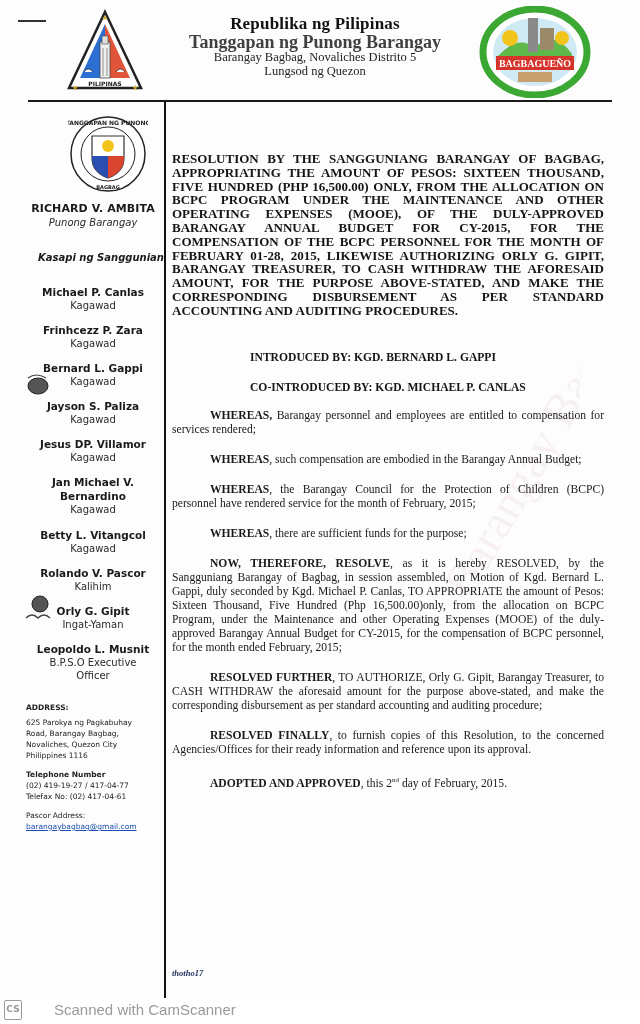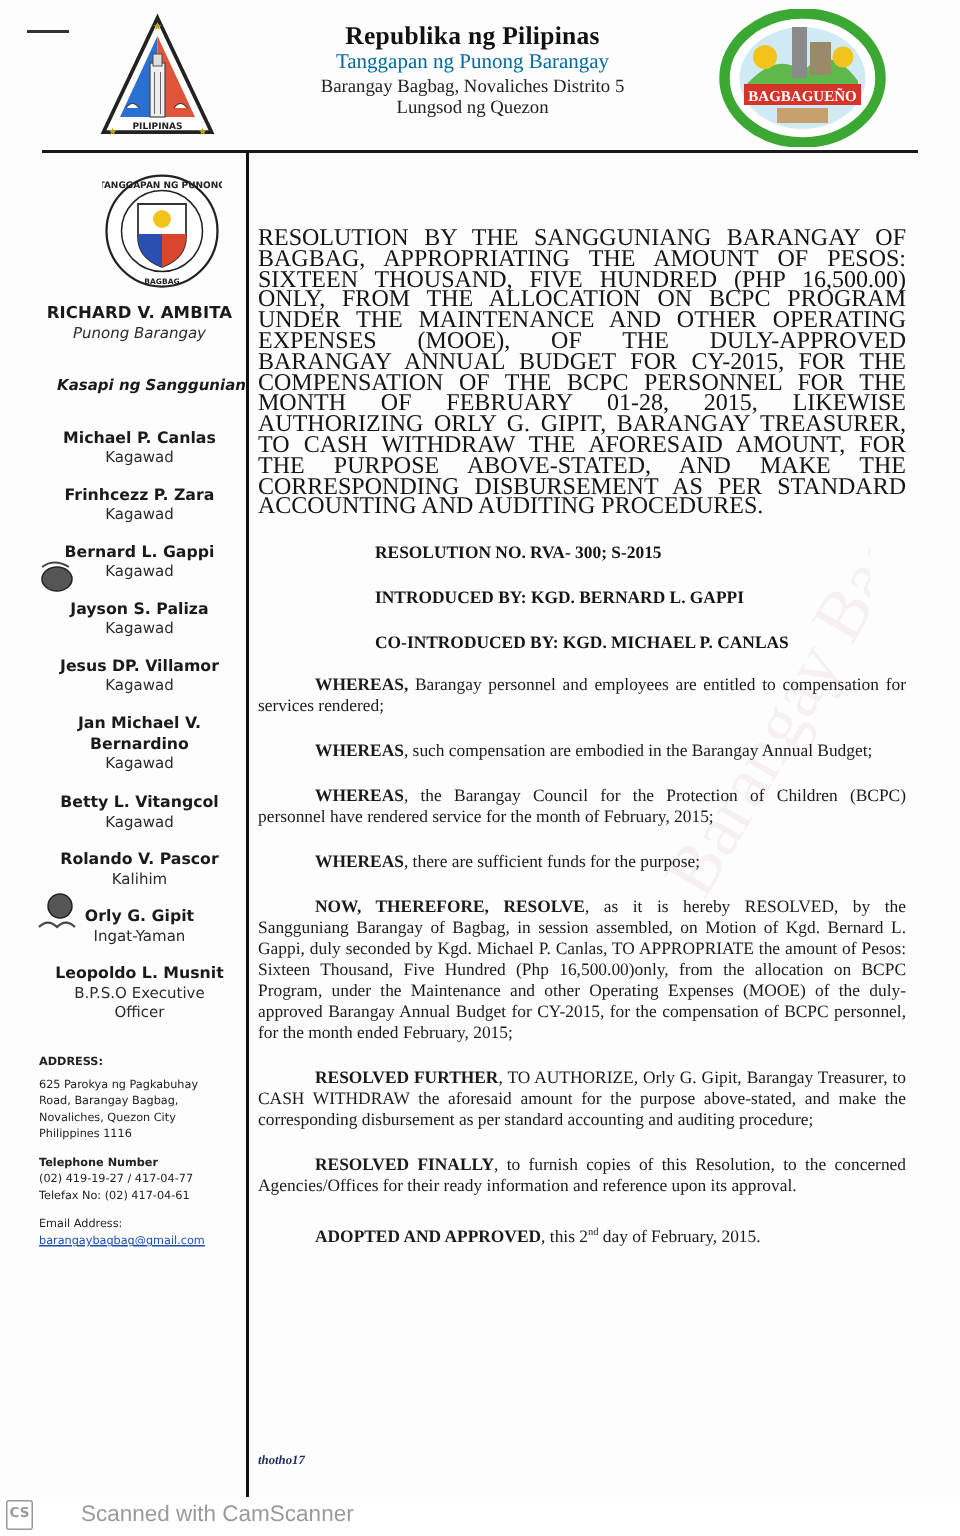--- a/index.html
+++ b/index.html
@@ -8,21 +8,21 @@
 
   .page { position: absolute; left: 0; top: 0; width: 640px; height: 1000px; background: #fdfdfd; }
 
   
   .header { position: absolute; left: 0; top: 0; width: 640px; height: 100px; }
   .logo-qc { position: absolute; left: 66px; top: 8px; width: 78px; height: 86px; }
   .logo-bagbag { position: absolute; left: 478px; top: 6px; width: 114px; height: 92px; }
   .header-dash { position: absolute; left: 18px; top: 20px; width: 28px; height: 2px; background: #333; }
   .head-text { position: absolute; left: 160px; top: 14px; width: 310px; text-align: center; }
   .head-republic { font-family: "Liberation Serif", serif; font-weight: bold; font-size: 17px; letter-spacing: 0.2px; color: #111; line-height: 20px; }
-  .head-office { font-family: "Liberation Serif", serif; font-weight: normal; font-size: 14px; color: #0369a1; line-height: 16px; }
+  .head-office { font-family: "Liberation Serif", serif; font-weight: bold; font-size: 18px; color: #404040; line-height: 16px; }
   .head-addr { font-family: "Liberation Serif", serif; font-size: 12.5px; color: #222; line-height: 14px; }
   .header-rule { position: absolute; left: 28px; top: 100px; width: 584px; height: 2px; background: #1a1a1a; }
 
   .vrule { position: absolute; left: 164px; top: 102px; width: 2px; height: 896px; background: #111; }
 
   
   .sidebar { position: absolute; left: 0; top: 110px; width: 164px; }
   .seal { position: absolute; left: 68px; top: 4px; width: 80px; height: 80px; }
   .sb-block { position: absolute; left: 22px; width: 142px; text-align: center; font-family: "DejaVu Sans", sans-serif; }
   .sb-name { font-weight: bold; font-size: 10.5px; color: #1a1a1a; line-height: 14px; }
@@ -30,21 +30,21 @@
   .sb-italic { font-style: italic; }
   .sb-captain { font-weight: bold; font-size: 11px; letter-spacing: 0.1px; }
   .kasapi { font-weight: bold; font-style: italic; font-size: 10px; }
   .sb-left { position: absolute; left: 26px; width: 134px; font-family: "DejaVu Sans", sans-serif; font-size: 7.5px; line-height: 11px; color: #222; }
   .sb-left .lbl { font-weight: bold; }
   .email { color: #1b4fb5; text-decoration: underline; }
   .stamp { position: absolute; }
 
   
   .main { position: absolute; left: 172px; top: 152px; width: 432px; }
-  .title-block { font-weight: normal; font-size: 16px; line-height: 13.8px; text-align: justify; text-align-last: left; color: #151515; text-transform: none; }
+  .title-block { font-weight: bold; font-size: 13px; line-height: 13.8px; text-align: justify; text-align-last: left; color: #151515; text-transform: none; }
   .center-line { font-weight: bold; font-size: 11.6px; line-height: 14px; padding-left: 78px; color: #151515; }
   .para { font-size: 11.6px; line-height: 14px; text-align: justify; color: #1a1a1a; }
   .para .kw { font-weight: bold; }
   .indent { display: inline-block; width: 38px; }
   .adopted { font-size: 11.6px; line-height: 14px; padding-left: 38px; }
   .adopted .kw { font-weight: bold; }
   .sig { position: absolute; left: 172px; top: 968px; font-size: 8.5px; font-weight: bold; font-style: italic; color: #1e2a5a; }
 
   .watermark { position: absolute; left: 360px; top: 360px; width: 220px; height: 320px; opacity: 0.08; pointer-events: none; }
 
@@ -177,34 +177,33 @@
       <div style="height:4px"></div>
       <div>625 Parokya ng Pagkabuhay</div>
       <div>Road, Barangay Bagbag,</div>
       <div>Novaliches, Quezon City</div>
       <div>Philippines 1116</div>
       <div style="height:8px"></div>
       <div class="lbl">Telephone Number</div>
       <div>(02) 419-19-27 / 417-04-77</div>
       <div>Telefax No: (02) 417-04-61</div>
       <div style="height:8px"></div>
-      <div>Email Address:</div>
+      <div>Pascor Address:</div>
       <div class="email">barangaybagbag@gmail.com</div>
     </div>
   </div>
 
   <svg class="watermark" viewBox="0 0 220 320">
     <text x="40" y="200" font-size="48" font-family="Liberation Serif, serif" fill="#c06080" transform="rotate(-60 110 160)">Barangay Bagbag</text>
   </svg>
 
   <div class="main">
     <div class="title-block">RESOLUTION BY THE SANGGUNIANG BARANGAY OF BAGBAG, APPROPRIATING THE AMOUNT OF PESOS: SIXTEEN THOUSAND, FIVE HUNDRED (PHP 16,500.00) ONLY, FROM THE ALLOCATION ON BCPC PROGRAM UNDER THE MAINTENANCE AND OTHER OPERATING EXPENSES (MOOE), OF THE DULY-APPROVED BARANGAY ANNUAL BUDGET FOR CY-2015, FOR THE COMPENSATION OF THE BCPC PERSONNEL FOR THE MONTH OF FEBRUARY 01-28, 2015, LIKEWISE AUTHORIZING ORLY G. GIPIT, BARANGAY TREASURER, TO CASH WITHDRAW THE AFORESAID AMOUNT, FOR THE PURPOSE ABOVE-STATED, AND MAKE THE CORRESPONDING DISBURSEMENT AS PER STANDARD ACCOUNTING AND AUDITING PROCEDURES.</div>
 
     <div style="height:17px"></div>
-    <div class="center-line">RESOLUTION NO. RVA- 300; S-2015</div>
     <div style="height:16px"></div>
     <div class="center-line">INTRODUCED BY: KGD. BERNARD L. GAPPI</div>
     <div style="height:16px"></div>
     <div class="center-line">CO-INTRODUCED BY: KGD. MICHAEL P. CANLAS</div>
 
     <div style="height:14px"></div>
     <div class="para"><span class="indent"></span><span class="kw">WHEREAS,</span><span> Barangay personnel and employees are entitled to compensation for services rendered;</span></div>
     <div style="height:16px"></div>
     <div class="para"><span class="indent"></span><span class="kw">WHEREAS</span><span>, such compensation are embodied in the Barangay Annual Budget;</span></div>
     <div style="height:16px"></div>

